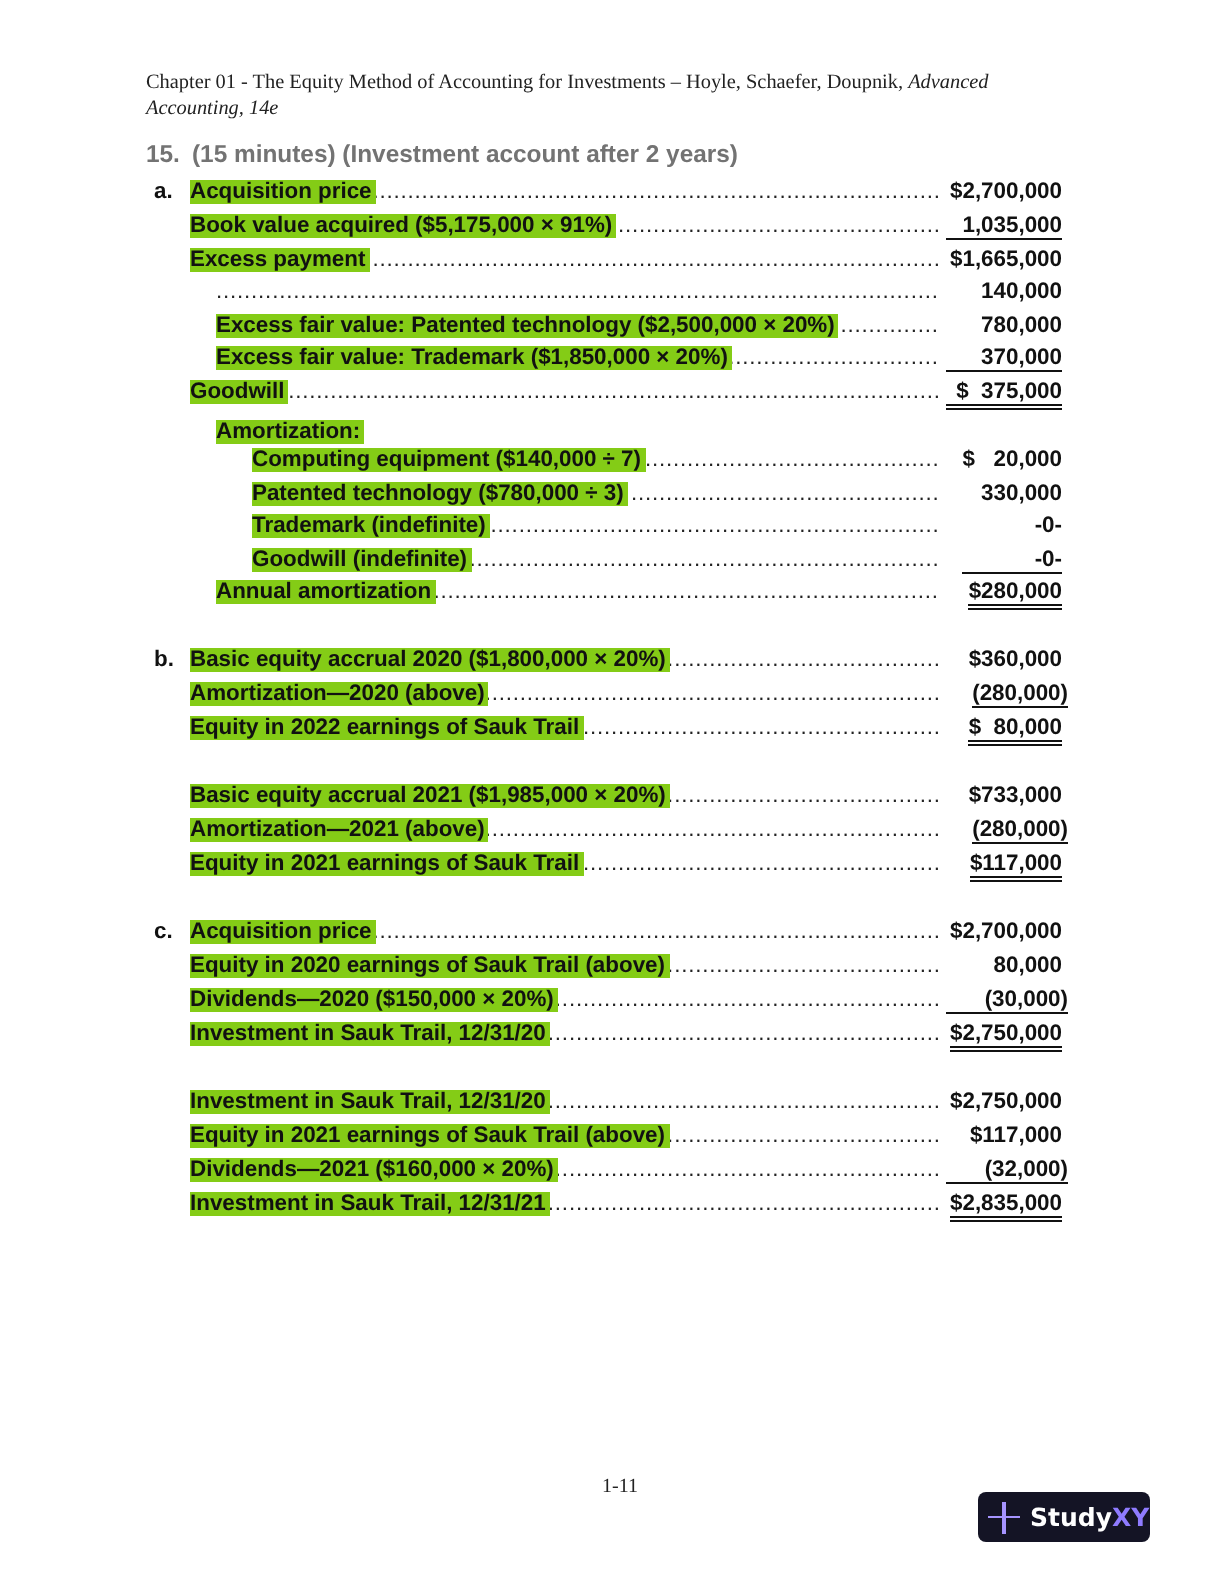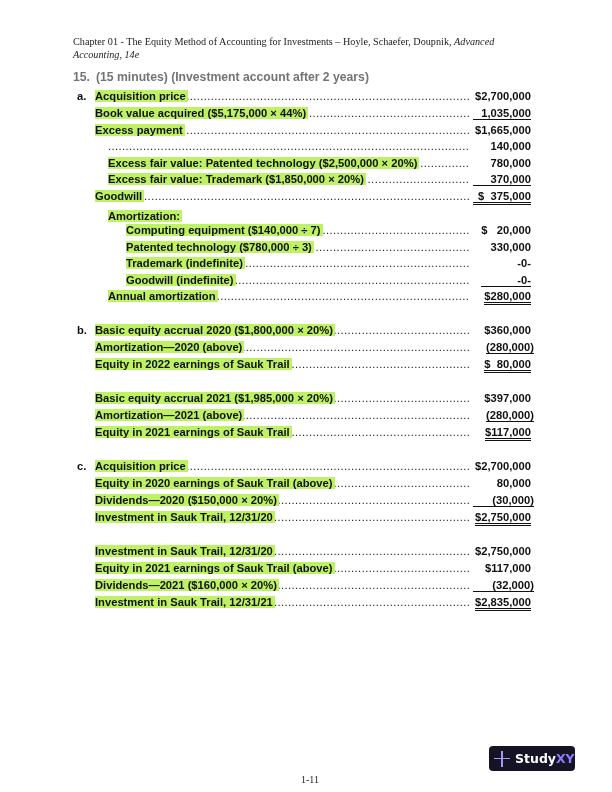--- a/index.html
+++ b/index.html
@@ -16,38 +16,38 @@
   }
   .problem-title .num { display: inline-block; width: 23px; }
   .row {
     position: absolute; left: 0; width: 612px; height: 16px;
     font-family: "Liberation Sans", sans-serif; font-weight: bold; font-size: 11.2px; color: #111;
   }
   .row .marker { position: absolute; left: 77px; top: 0; }
   .row .label-wrap {
     position: absolute; top: 0; right: 142px; overflow: hidden; white-space: nowrap; height: 15px;
   }
-  .row .label-wrap .label { background: #bef264; padding-right: 2px; position: relative; z-index: 1; }
+  .row .label-wrap .label { background: #84cc16; padding-right: 2px; position: relative; z-index: 1; }
   .row .label-wrap .dots {
     position: absolute; left: 0; right: 0; top: 0; white-space: nowrap; overflow: hidden;
     font-weight: normal; letter-spacing: 0.4px; color: #222;
   }
   .row .amount {
     position: absolute; right: 81px; top: 0; white-space: nowrap; text-align: right;
   }
   .row .amount.paren { right: 78px; }
   .row .amount.u1 { border-bottom: 1px solid #111; padding-left: 0; }
   .row .amount.u2 { border-bottom: 3px double #111; }
   .row .amount.wide { min-width: 58px; text-align: right; }
   .lvl0 { left: 95px; }
   .lvl1 { left: 108px; }
   .lvl2 { left: 126px; }
   .page-number {
     position: absolute; left: 301px; top: 738px;
-    font-family: "Liberation Serif", serif; font-size: 10px; color: #222; margin-top: 36px;
+    font-family: "Liberation Serif", serif; font-size: 10px; color: #222;
   }
   .badge {
     position: absolute; left: 489px; top: 746px; width: 86px; height: 25px;
     background: #141425; border-radius: 4px;
     display: flex; align-items: center;
     font-family: "DejaVu Sans", sans-serif; font-weight: bold; font-size: 12.5px; color: #ffffff;
   }
   .badge .plus { width: 16px; height: 16px; position: relative; margin-left: 5px; margin-right: 5px; }
   .badge .plus::before, .badge .plus::after {
     content: ""; position: absolute; background: #a694ff;
@@ -67,21 +67,21 @@
   <span class="num">15.</span><span>(15 minutes) (Investment account after 2 years)</span>
 </div>
 
 <div>
   <div class="row" style="top:90px">
     <span class="marker">a.</span>
     <div class="label-wrap lvl0"><span class="dots">..............................................................................................................................................</span><span class="label">Acquisition price</span></div>
     <span class="amount">$2,700,000</span>
   </div>
   <div class="row" style="top:107px">
-    <div class="label-wrap lvl0"><span class="dots">..............................................................................................................................................</span><span class="label">Book value acquired ($5,175,000 × 44%)</span></div>
+    <div class="label-wrap lvl0"><span class="dots">..............................................................................................................................................</span><span class="label">Book value acquired ($5,175,000 × 91%)</span></div>
     <span class="amount u1 wide">1,035,000</span>
   </div>
   <div class="row" style="top:124px">
     <div class="label-wrap lvl0"><span class="dots">..............................................................................................................................................</span><span class="label">Excess payment</span></div>
     <span class="amount">$1,665,000</span>
   </div>
   <div class="row" style="top:140px">
     <div class="label-wrap lvl1"><span class="dots">..............................................................................................................................................</span></div>
     <span class="amount">140,000</span>
   </div>
@@ -133,21 +133,21 @@
     <div class="label-wrap lvl0"><span class="dots">..............................................................................................................................................</span><span class="label">Amortization—2020 (above)</span></div>
     <span class="amount paren u1">(280,000)</span>
   </div>
   <div class="row" style="top:358px">
     <div class="label-wrap lvl0"><span class="dots">..............................................................................................................................................</span><span class="label">Equity in 2022 earnings of Sauk Trail</span></div>
     <span class="amount u2" style="white-space:pre">$  80,000</span>
   </div>
 
   <div class="row" style="top:392px">
     <div class="label-wrap lvl0"><span class="dots">..............................................................................................................................................</span><span class="label">Basic equity accrual 2021 ($1,985,000 × 20%)</span></div>
-    <span class="amount">$397,000</span>
+    <span class="amount">$733,000</span>
   </div>
   <div class="row" style="top:409px">
     <div class="label-wrap lvl0"><span class="dots">..............................................................................................................................................</span><span class="label">Amortization—2021 (above)</span></div>
     <span class="amount paren u1">(280,000)</span>
   </div>
   <div class="row" style="top:426px">
     <div class="label-wrap lvl0"><span class="dots">..............................................................................................................................................</span><span class="label">Equity in 2021 earnings of Sauk Trail</span></div>
     <span class="amount u2">$117,000</span>
   </div>
 </div>

